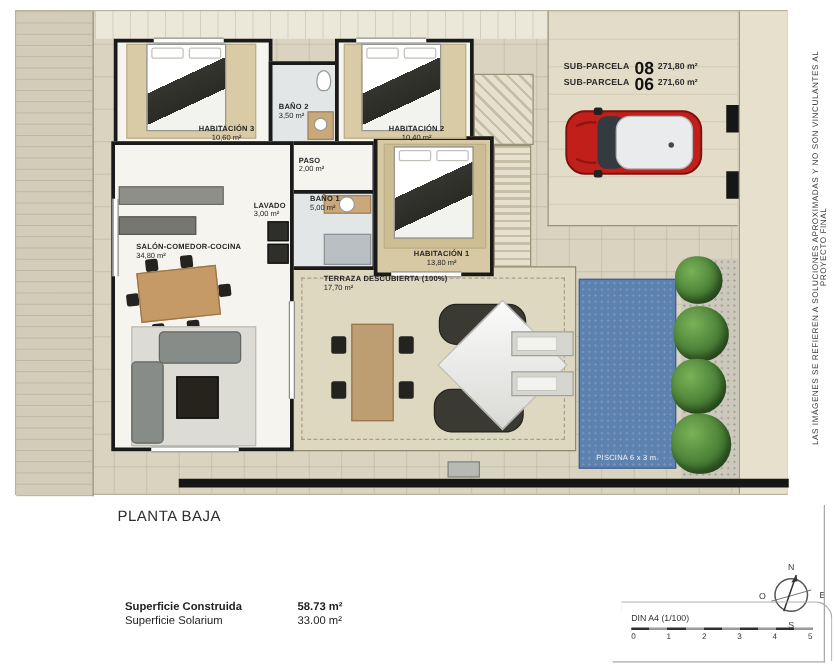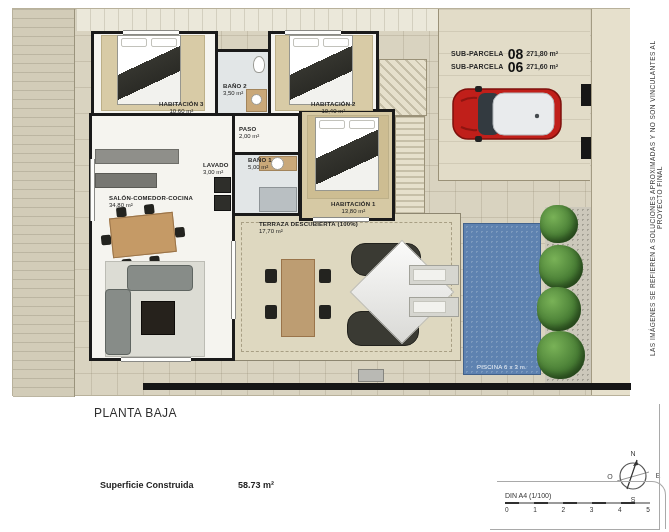--- a/index.html
+++ b/index.html
@@ -274,20 +274,24 @@
 
   <div id="disclaimer">LAS IMÁGENES SE REFIEREN A SOLUCIONES APROXIMADAS Y NO SON VINCULANTES AL PROYECTO FINAL</div>
 
   <div id="planta-baja">PLANTA BAJA</div>
 
   <div id="surfaces">
     <div class="srow bold">
       <span class="sl">Superficie Construida</span>
       <span class="sv">58.73 m²</span>
     </div>
+    <div class="srow">
+      <span class="sl">Superficie Solarium</span>
+      <span class="sv">33.00 m²</span>
+    </div>
   </div>
 
   <svg id="compass" width="62" height="62" viewBox="0 0 62 62">
     <circle cx="31" cy="31" r="13" fill="none" stroke="#555" stroke-width="1.2"></circle>
     <line x1="15" y1="36" x2="47" y2="27" stroke="#777" stroke-width="0.8"></line>
     <line x1="25" y1="44" x2="35" y2="15" stroke="#333" stroke-width="1.2"></line>
     <path d="M35 15 l-4 6 5 -1 z" fill="#333"></path>
     <text x="31" y="11" text-anchor="middle">N</text>
     <text x="56" y="33" text-anchor="middle">E</text>
     <text x="31" y="57" text-anchor="middle">S</text>

